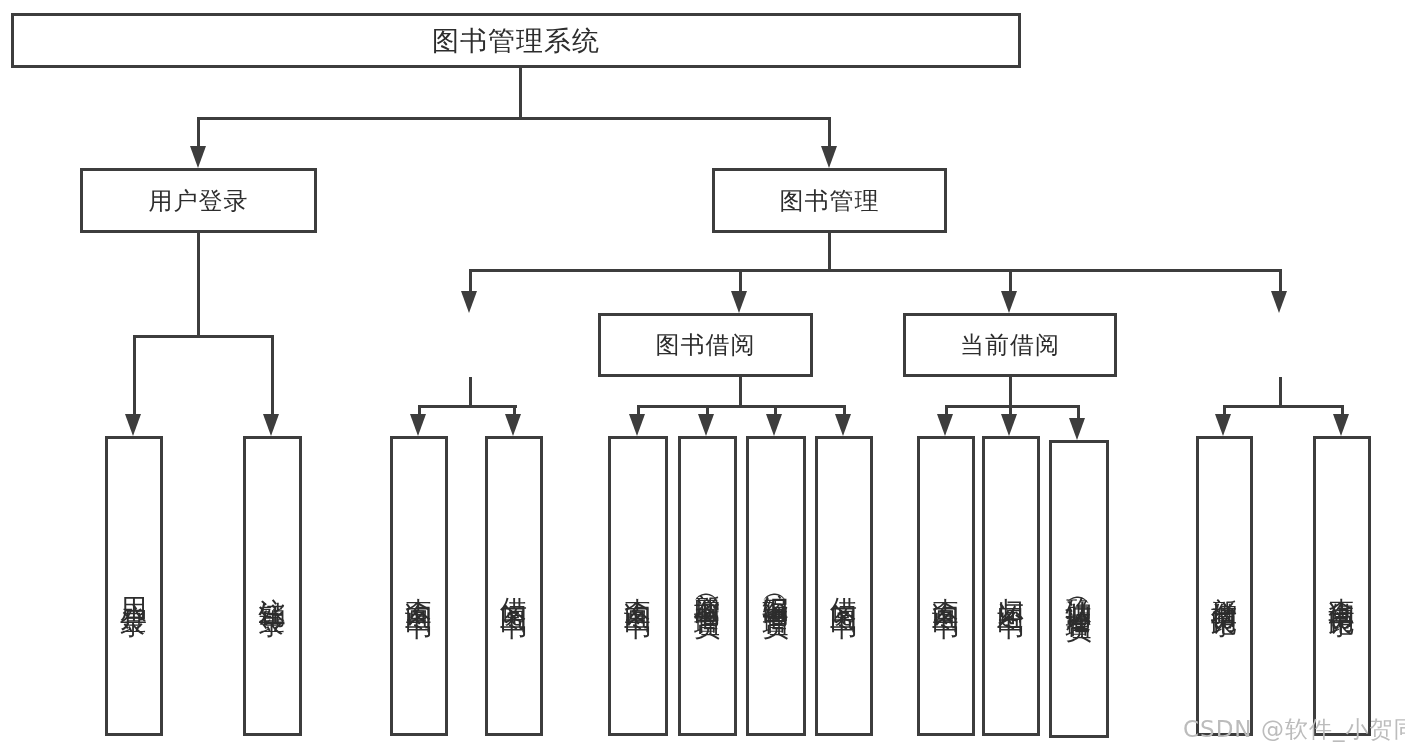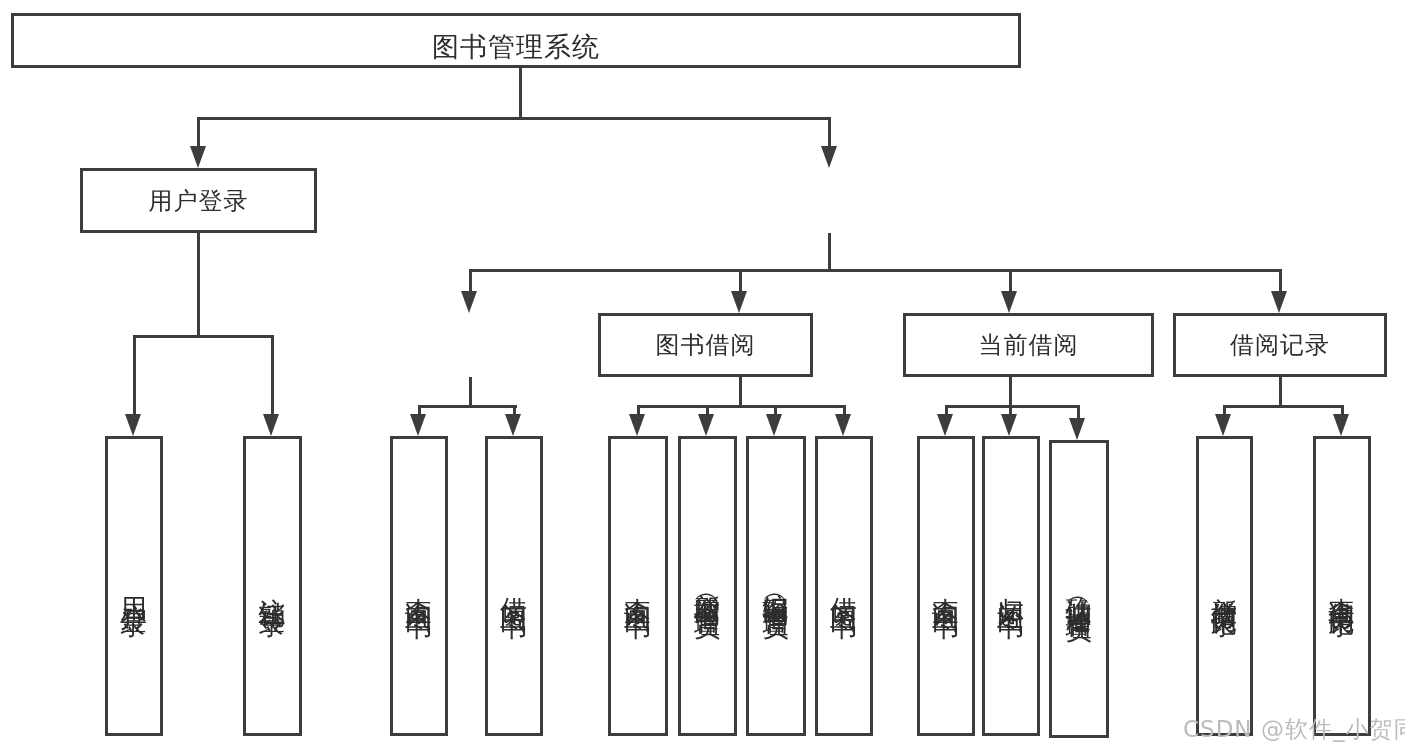--- a/index.html
+++ b/index.html
@@ -14,21 +14,21 @@
   .box-h{
     position:absolute;
     border:3px solid #3d3d3d;
     background:#fff;
     box-sizing:border-box;
     display:flex;align-items:center;justify-content:center;
     font-size:24px;
     letter-spacing:1px;
     white-space:nowrap;
   }
-  .box-h.title{font-size:27px;align-items:flex-end;}
+  .box-h.title{font-size:27px;}
   .box-v{
     position:absolute;
     border:3px solid #3d3d3d;
     background:#fff;
     box-sizing:border-box;
     display:flex;align-items:center;justify-content:center;
     top:436px;height:300px;
   }
   .box-v .vtext{
     writing-mode:vertical-rl;
@@ -68,40 +68,40 @@
   <div class="line" style="left:519px;top:68px;width:3px;height:50px;"></div>
   <div class="line" style="left:197px;top:117px;width:634px;height:3px;"></div>
   <div class="line" style="left:197px;top:117px;width:3px;height:32px;"></div>
   <div class="arrow" style="left:190px;top:146px;"></div>
   <div class="line" style="left:828px;top:117px;width:3px;height:32px;"></div>
   <div class="arrow" style="left:821px;top:146px;"></div>
 
   <div class="box-h" style="left:80px;top:168px;width:237px;height:65px;">
     <span>用户登录</span>
   </div>
+  <div class="box-h" style="left:712px;top:168px;width:235px;height:65px;">
+    <span>图书管理</span>
+  </div>
 
   <div class="line" style="left:828px;top:233px;width:3px;height:38px;"></div>
   <div class="line" style="left:469px;top:269px;width:812px;height:3px;"></div>
   <div class="line" style="left:469px;top:269px;width:3px;height:24px;"></div>
   <div class="arrow" style="left:461px;top:291px;"></div>
   <div class="line" style="left:739px;top:269px;width:3px;height:24px;"></div>
   <div class="arrow" style="left:731px;top:291px;"></div>
   <div class="line" style="left:1009px;top:269px;width:3px;height:24px;"></div>
   <div class="arrow" style="left:1001px;top:291px;"></div>
   <div class="line" style="left:1279px;top:269px;width:3px;height:24px;"></div>
   <div class="arrow" style="left:1271px;top:291px;"></div>
 
   <div class="box-h" style="left:598px;top:313px;width:215px;height:64px;">
     <span>图书借阅</span>
   </div>
-  <div class="box-h" style="left:903px;top:313px;width:251px;height:64px;">
+  <div class="box-h" style="left:903px;top:313px;width:214px;height:64px;">
     <span>当前借阅</span>
-  </div>
-  <div class="box-h" style="left:1173px;top:313px;width:214px;height:64px;">
-    <span>借阅记录</span>
   </div>
 
   <div class="line" style="left:197px;top:233px;width:3px;height:105px;"></div>
   <div class="line" style="left:133px;top:335px;width:141px;height:3px;"></div>
   <div class="line" style="left:133px;top:335px;width:3px;height:81px;"></div>
   <div class="arrow" style="left:125px;top:414px;"></div>
   <div class="line" style="left:271px;top:335px;width:3px;height:81px;"></div>
   <div class="arrow" style="left:263px;top:414px;"></div>
 
   <div class="line" style="left:469px;top:377px;width:3px;height:30px;"></div>

